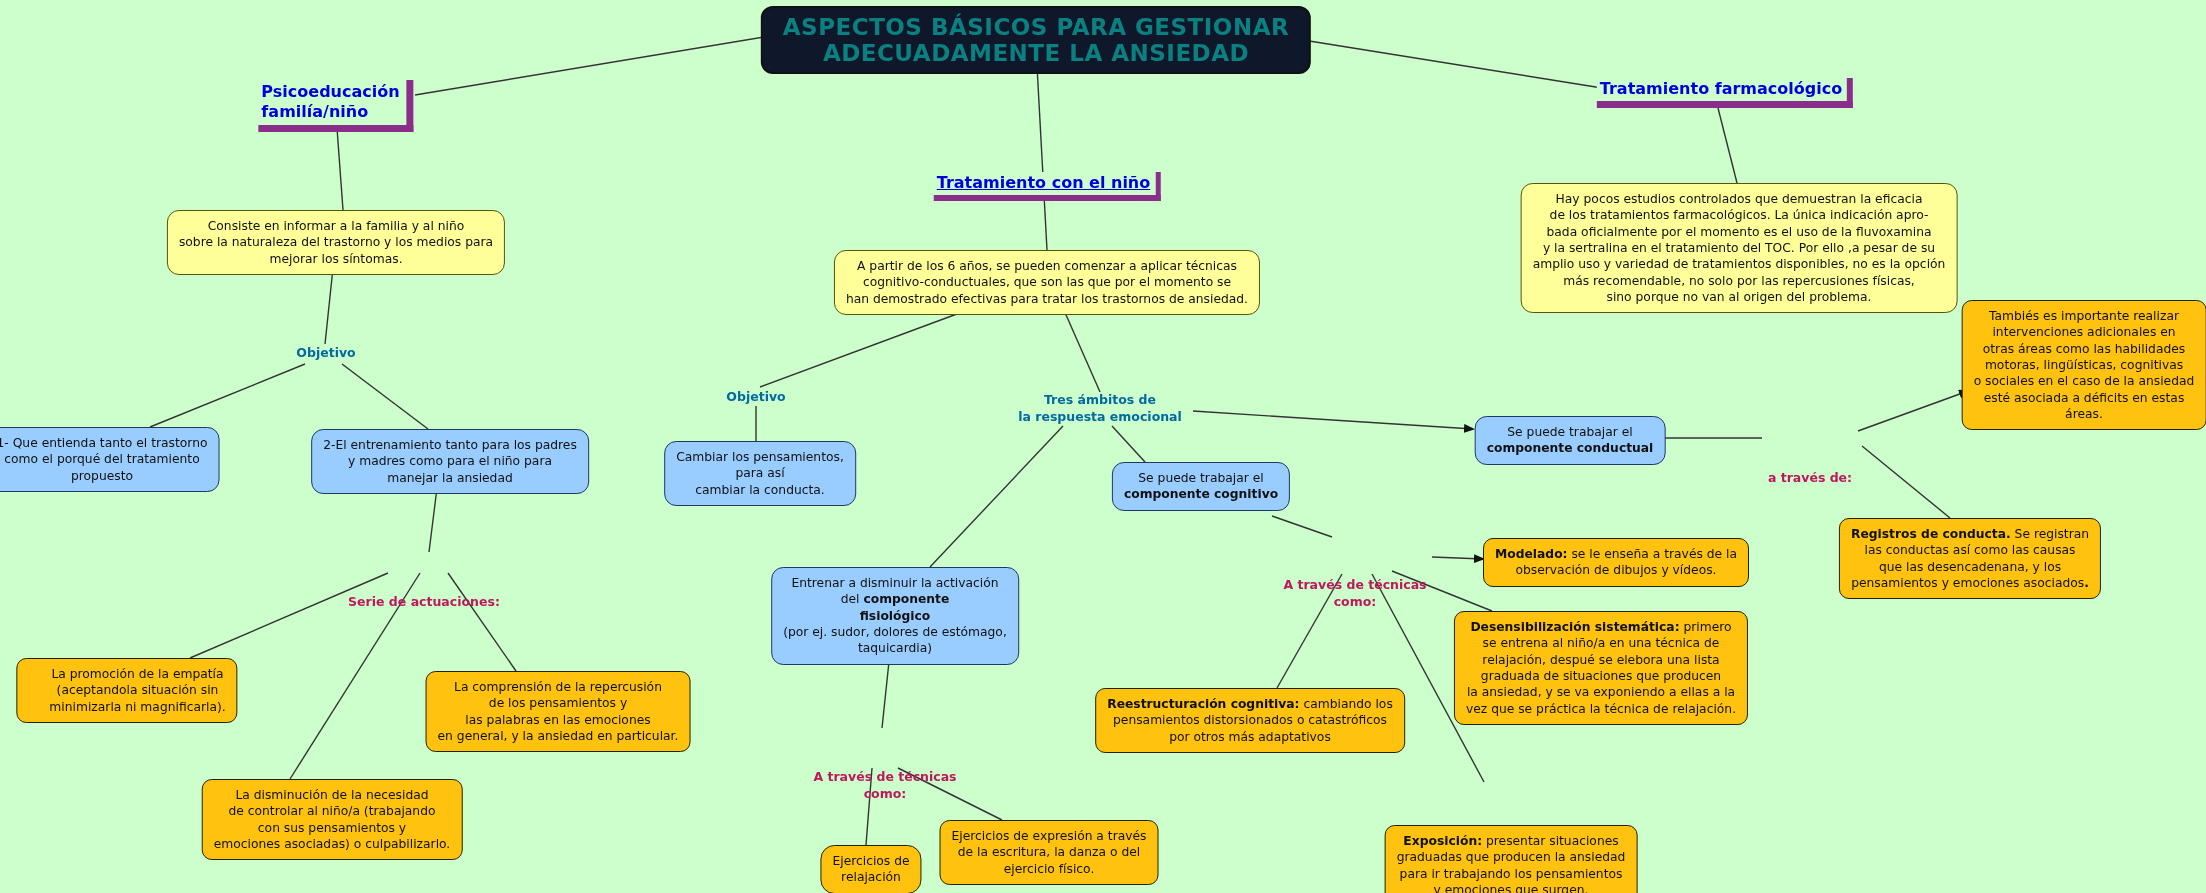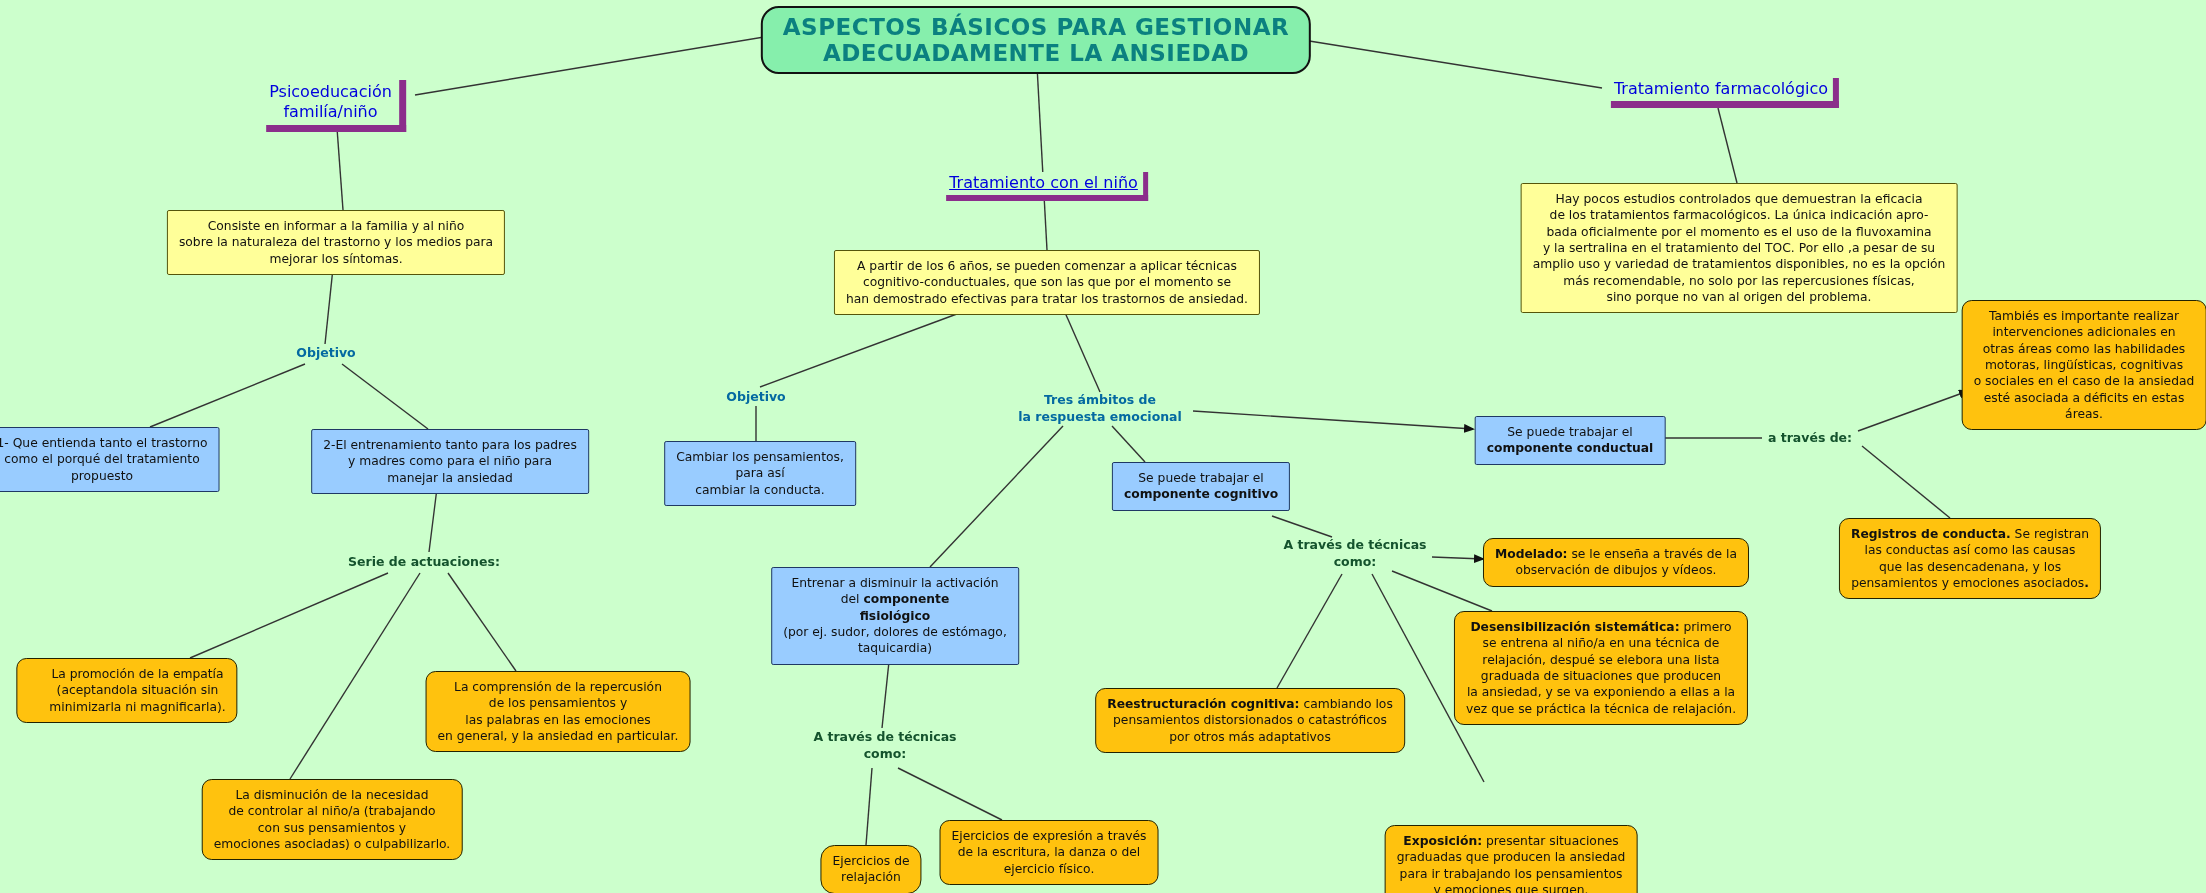--- a/index.html
+++ b/index.html
@@ -8,52 +8,52 @@
     position:relative; width:2206px; height:893px;
     background:#ccffcc; overflow:hidden;
   }
   #edge-svg { position:absolute; left:0; top:0; width:2206px; height:893px; }
   #edge-svg line { stroke:#333333; stroke-width:1.4; }
 
   .node {
     position:absolute; transform:translateX(-50%);
     white-space:pre; text-align:center;
     font-size:12.3px; line-height:1.33; color:#111111;
-    padding:7px 11px; border-radius:2px; box-sizing:border-box;
+    padding:7px 11px; border-radius:12px; box-sizing:border-box;
   }
   .yellow { background:#ffff99; border:1.5px solid #55550a; }
   .blue   { background:#99ccff; border:1.5px solid #1f3864; }
   .orange { background:#ffc20e; border:1.5px solid #222200; border-radius:10px; }
 
   .title-box {
     position:absolute; transform:translateX(-50%);
     white-space:pre; text-align:center;
     font-size:23px; font-weight:bold; color:#0b8080; letter-spacing:0.5px;
-    background:#86efac; border:2px solid #111; border-radius:18px;
+    background:#0f172a; border:2px solid #111; border-radius:12px;
     padding:6px 20px;
   }
 
   .toplabel {
     position:absolute; transform:translateX(-50%);
-    white-space:pre; text-align:center;
-    font-weight:normal; font-size:16px; color:#0000dd;
+    white-space:pre; text-align:left;
+    font-weight:bold; font-size:16px; color:#0000dd;
     background:#ccffcc; line-height:1.25;
   }
   .shadow-br { border-right:7px solid #8b2e8b; border-bottom:7px solid #8b2e8b; padding:2px 7px 3px 3px; }
   .shadow-b  { border-bottom:7px solid #8b2e8b; border-right:6px solid #8b2e8b; padding:1px 5px 2px 3px; }
   .underl    { text-decoration:underline; border-bottom:6px solid #8b2e8b; border-right:5px solid #8b2e8b; padding:1px 5px 2px 3px; }
 
   .linklabel {
     position:absolute; transform:translateX(-50%);
     white-space:pre; text-align:center;
     font-weight:bold; font-size:12.5px; line-height:1.35;
     background:transparent;
   }
   .magenta { color:#0369a1; }
-  .olabel  { color:#14532d; }
+  .olabel  { color:#be185d;margin-top:40px; }
 </style>
 </head>
 <body>
 
 <div id="canvas">
 
   <svg id="edge-svg">
     <defs>
       <marker id="arrowhead" markerWidth="11" markerHeight="9" refX="9" refY="4.5" orient="auto" markerUnits="userSpaceOnUse">
         <path d="M0,0 L11,4.5 L0,9 Z" fill="#111"></path>

